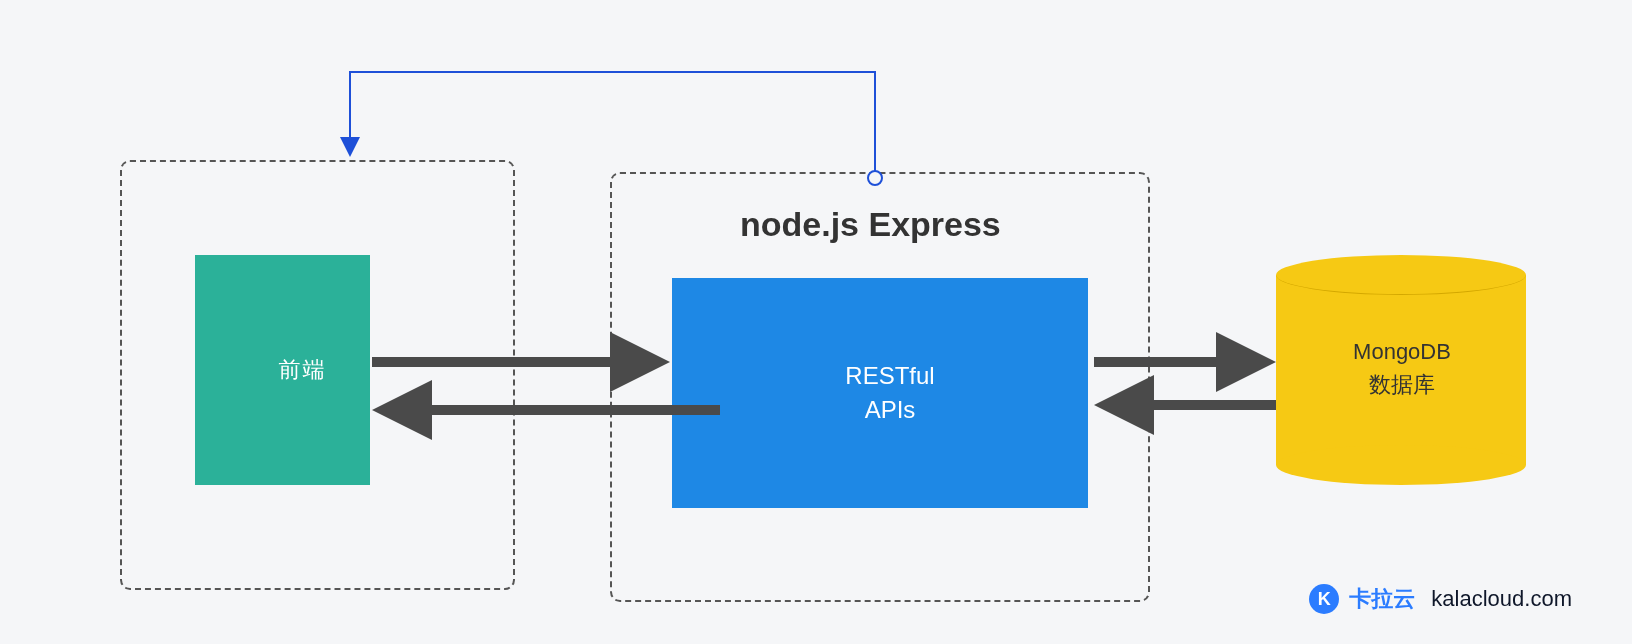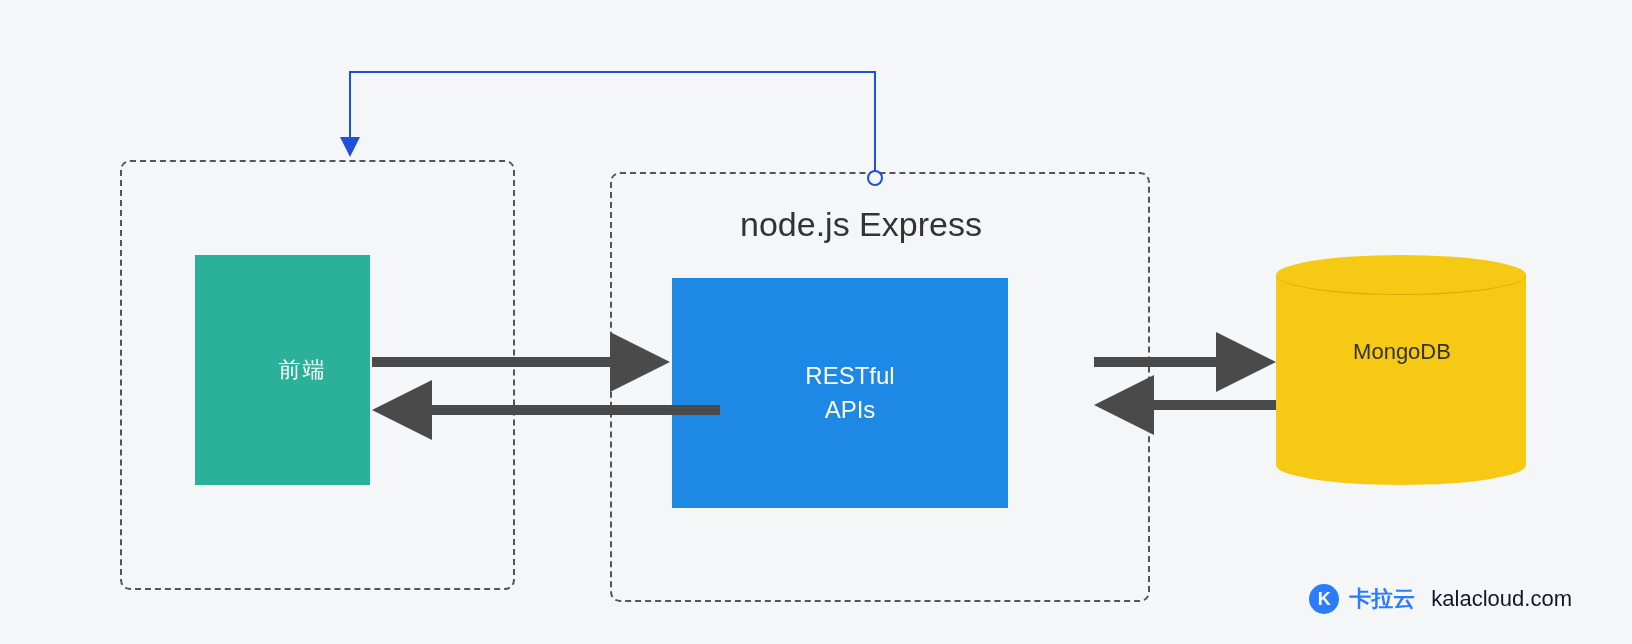--- a/index.html
+++ b/index.html
@@ -45,27 +45,27 @@
     font-weight: 500;
     letter-spacing: 2px;
     margin-left: 40px;
   }
   .backend-title {
     position: absolute;
     left: 740px;
     top: 205px;
     font-size: 34px;
     color: #333;
-    font-weight: 400;
+    font-weight: 700;
   }
   .api-block {
     position: absolute;
     left: 672px;
     top: 278px;
-    width: 336px;
+    width: 416px;
     height: 230px;
     background: #1e88e5;
     display: flex;
     flex-direction: column;
     align-items: center;
     justify-content: center;
     padding-left: 20px;
   }
   .api-label {
     color: #fff;
@@ -169,20 +169,21 @@
     <div>APIs</div>
   </div>
 </div>
 
 <div class="db-cylinder">
   <div class="cyl-body"></div>
   <div class="cyl-bottom"></div>
   <div class="cyl-top"></div>
   <div class="db-label">
     <div>MongoDB</div>
+    <div>数据库</div>
   </div>
 </div>
 
 <svg class="connector">
   <defs>
     <marker id="arrowhead-dark" markerWidth="6" markerHeight="6" refX="5" refY="3" orient="auto">
       <polygon points="0 0, 6 3, 0 6" fill="#4a4a4a"></polygon>
     </marker>
     <marker id="arrowhead-blue" markerWidth="10" markerHeight="10" refX="9" refY="5" orient="auto">
       <polygon points="0 0, 10 5, 0 10" fill="#1e50d8"></polygon>

